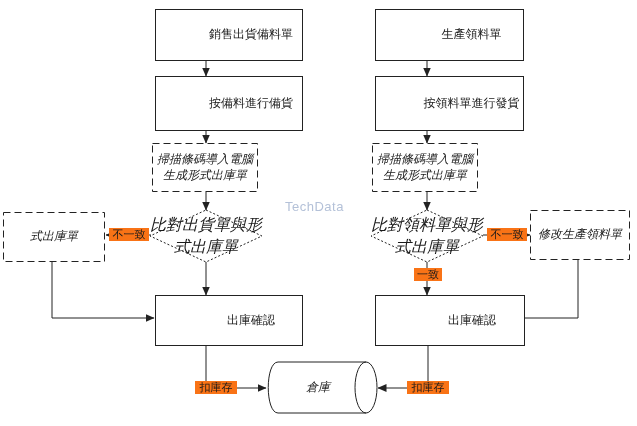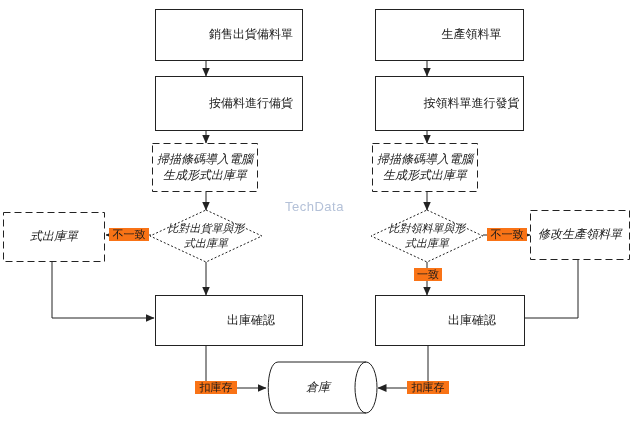--- a/index.html
+++ b/index.html
@@ -11,21 +11,21 @@
   .node{
     position:absolute;display:flex;align-items:center;justify-content:center;
     text-align:center;font-size:12px;line-height:1.3;white-space:pre-line;z-index:2;
   }
   .solid{border:1px solid #222;background:#fff;padding-left:44px;}
   .plain{background:transparent;font-style:italic;}
   .lbl{
     position:absolute;background:#f97316;font-size:11px;line-height:13px;
     text-align:center;white-space:nowrap;z-index:3;
   }
-  .decision-text{font-size:11px;line-height:1.35;}
+  .decision-text{font-size:16px;line-height:1.35;}
   .wm{position:absolute;font-size:13px;letter-spacing:.5px;z-index:1;}
 </style>
 </head>
 <body>
 
 <div class="stage">
 
   <svg width="637" height="426" viewBox="0 0 637 426">
     <defs>
       <marker id="ah" markerWidth="9" markerHeight="8" refX="8.5" refY="4" orient="auto" markerUnits="userSpaceOnUse">

